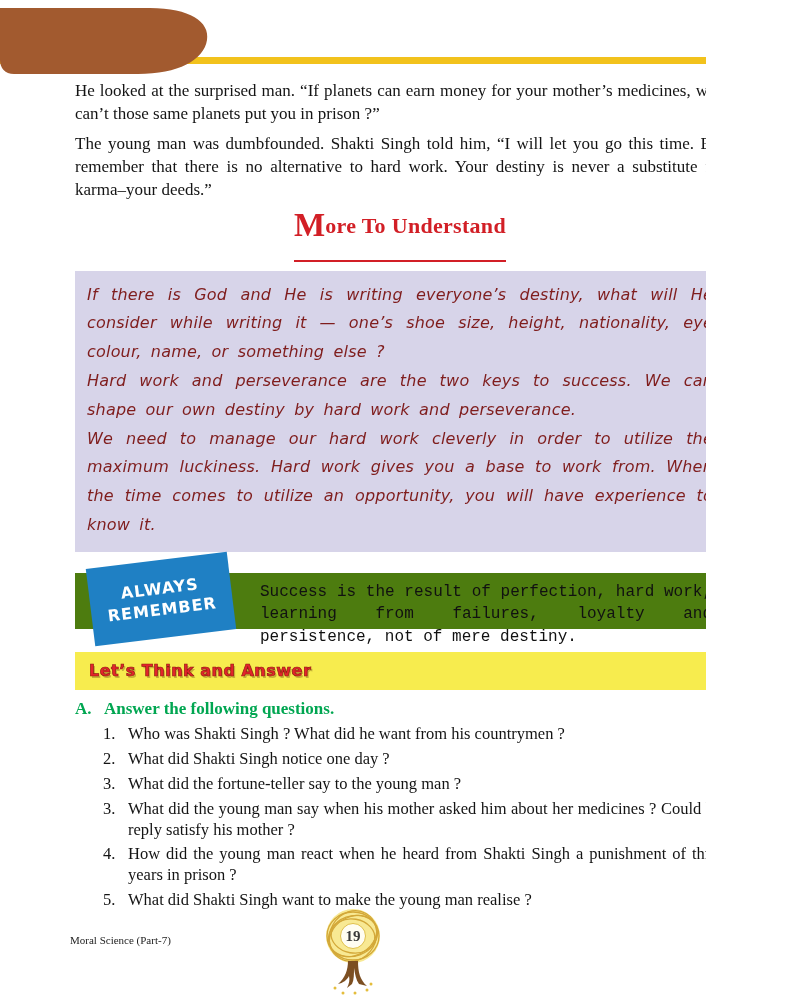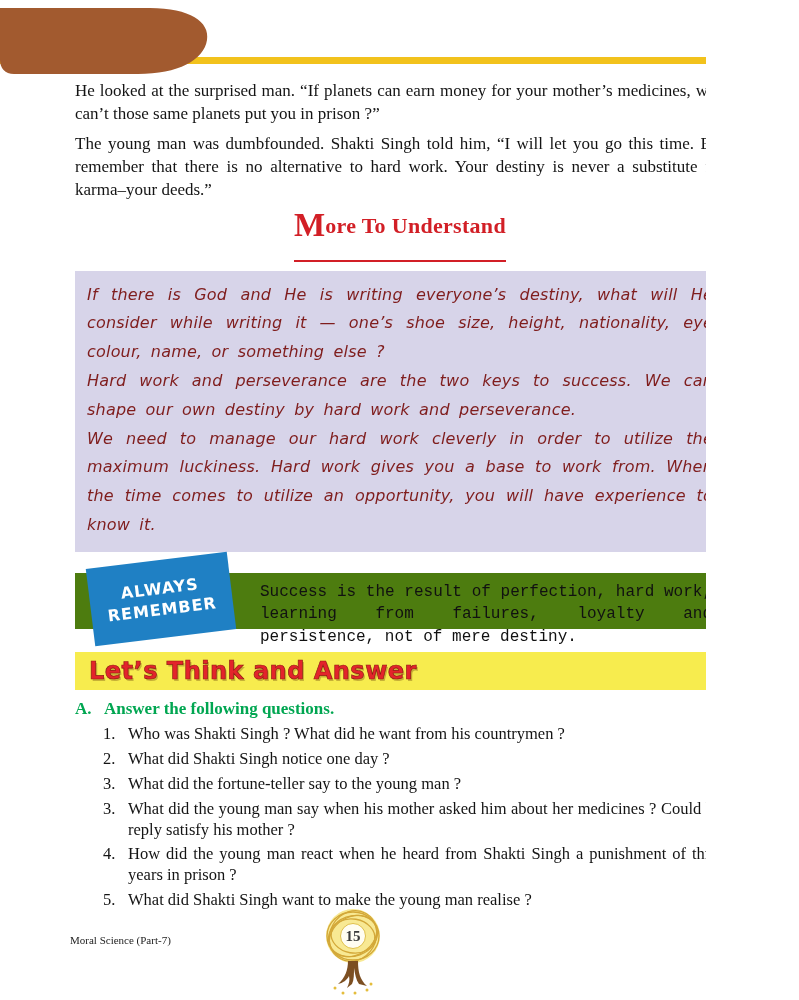--- a/index.html
+++ b/index.html
@@ -46,21 +46,21 @@
     display:flex; flex-direction:column; align-items:center; justify-content:center; gap:2px;
     color:#ffffff; font-family:"DejaVu Sans", sans-serif; font-weight:bold;
     font-size:16px; letter-spacing:1px;
   }
 
   .banner {
     margin-top:10px; height:38px; background:#f7ec4e;
     display:flex; align-items:center; padding-left:14px;
   }
   .banner-title {
-    font-family:"DejaVu Sans", sans-serif; font-weight:bold; font-size:24px;
+    font-family:"DejaVu Sans", sans-serif; font-weight:bold; font-size:16px;
     color:#e3242b; letter-spacing:0.5px;
     -webkit-text-stroke:0.7px #8e1b12;
     text-shadow:1.5px 1.5px 0 rgba(90,40,0,0.30);
   }
 
   .section-heading {
     margin-top:9px; display:flex; color:#00a651; font-weight:bold; font-size:17px;
   }
   .section-label { width:29px; flex:none; }
 
@@ -165,16 +165,16 @@
       <circle cx="32" cy="30" r="12.5" fill="#fffdf2" stroke="#e0c04a" stroke-width="1"></circle>
       <path d="M27 55 C27 64 24 72 17 78 C22 77 26 74 28 70 C29 74 28 78 26 82 L31 78 C33 74 33 68 33 62 C34 68 35 74 38 78 L46 80 C39 74 37 66 37 55 Z" fill="#7c4f22"></path>
       <g fill="#e4bd3c">
         <circle cx="14" cy="82" r="1.5"></circle>
           <circle cx="22" cy="87" r="1.5"></circle>
         <circle cx="34" cy="87" r="1.5"></circle>
           <circle cx="46" cy="84" r="1.5"></circle>
         <circle cx="50" cy="78" r="1.5"></circle>
       </g>
     </svg>
-    <span class="badge-num">15</span>
+    <span class="badge-num">19</span>
   </div>
 
 </div>
 
 </body></html>

